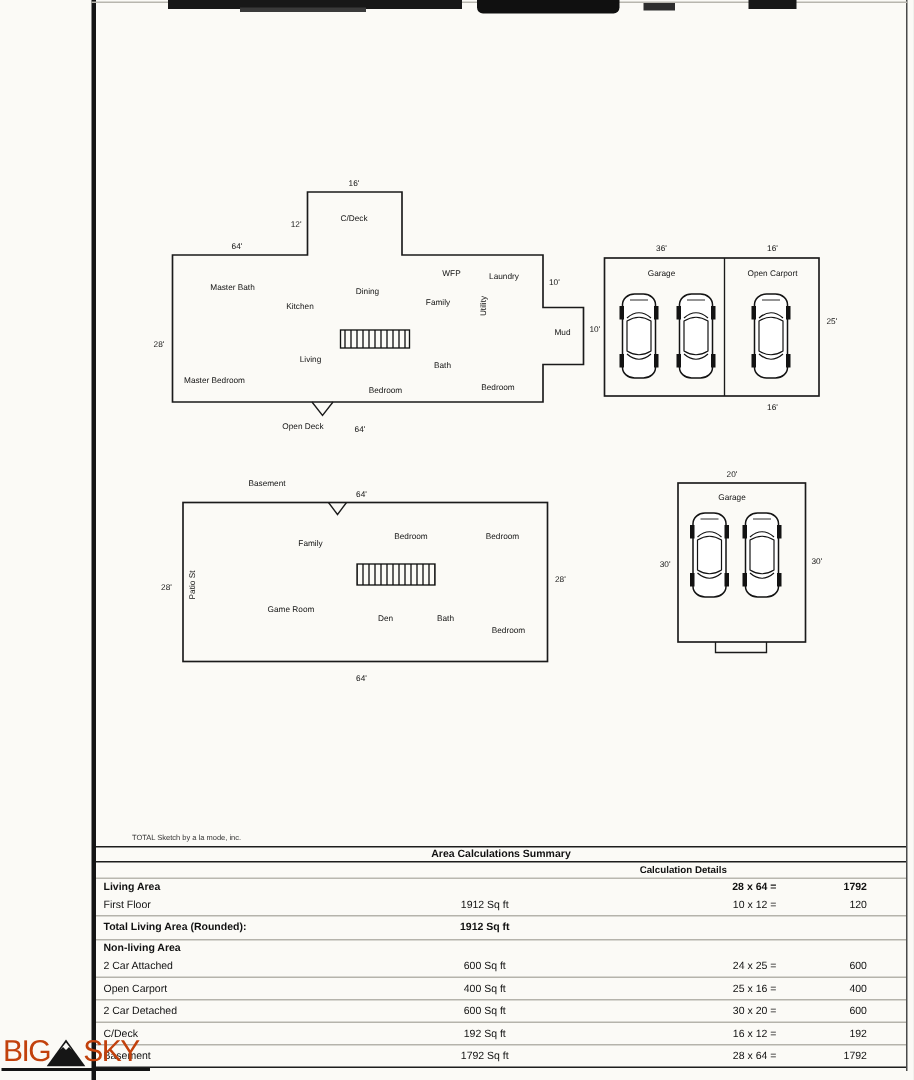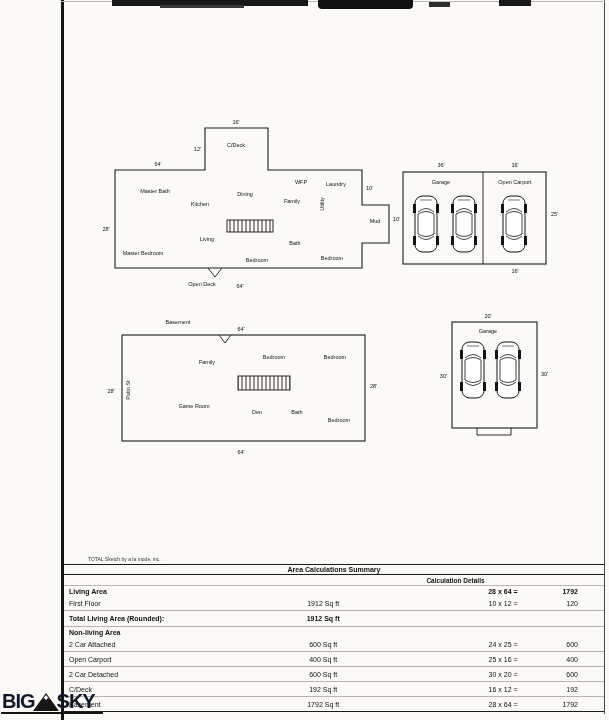--- a/index.html
+++ b/index.html
@@ -36,21 +36,21 @@
   .srow .expr { width:26%; text-align:right; }
   .srow .res  { width:16%; text-align:right; padding-right:26px; }
   .srow.group { border-bottom:none; font-weight:bold; height:10px; }
   .srow.item  { height:15px; }
   .srow.total { font-weight:bold; height:16px; }
   .srow.last  { border-bottom:1.6px solid #1d1d1d; }
 
   
   #logo { position:absolute; left:1px; top:691px; display:flex; align-items:flex-end;
           border-bottom:2px solid #141414; padding:0 8px 1px 1px; background:transparent; }
-  #logo .wordmark { font-weight:700; font-size:20px; letter-spacing:-1px; color:#0f172a; line-height:0.95; }
+  #logo .wordmark { font-weight:400; font-size:20px; letter-spacing:-1px; color:#c2410c; line-height:0.95; }
   #logo svg { margin:0 -2px; display:block; }
 </style>
 </head>
 <body>
 
 <div id="page">
 
   <div id="frame-left" class="frame"></div>
   <div id="frame-right" class="frame"></div>
   <div id="frame-top" class="frame"></div>

